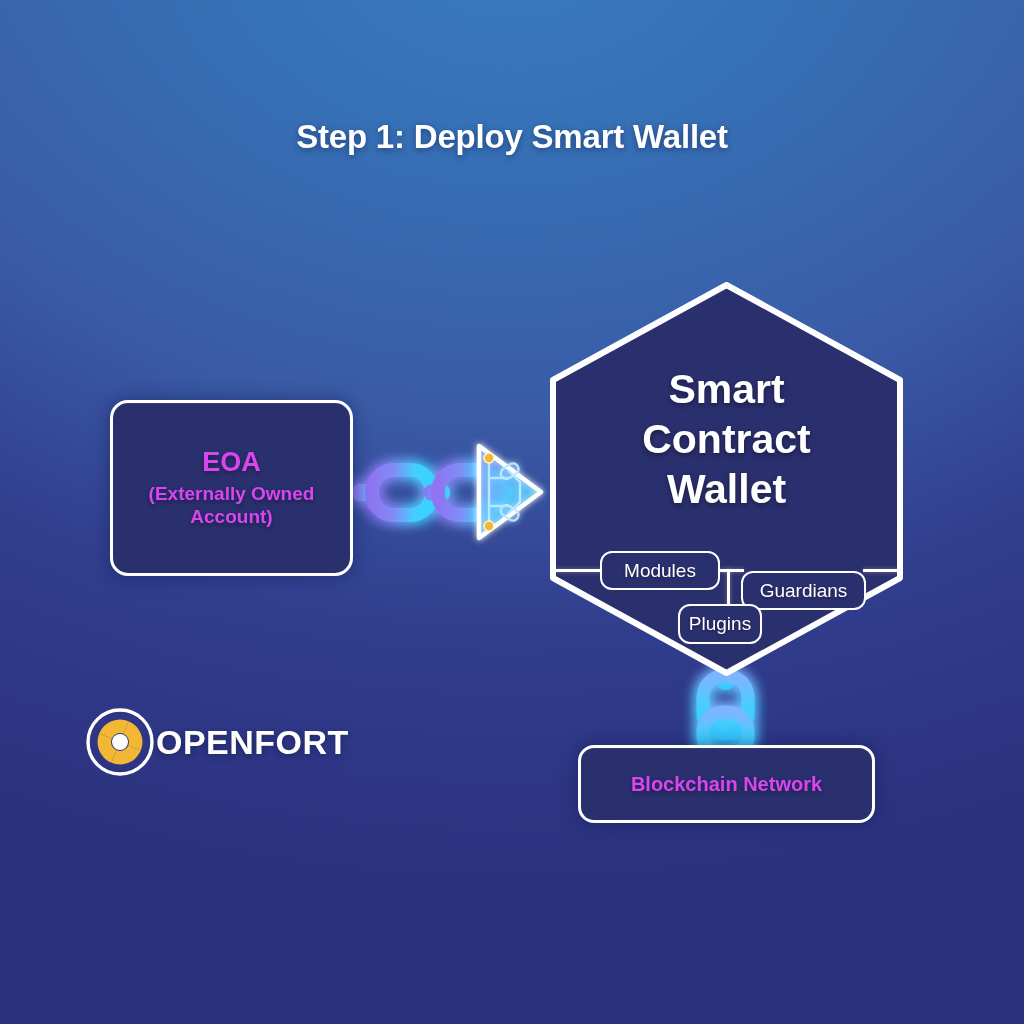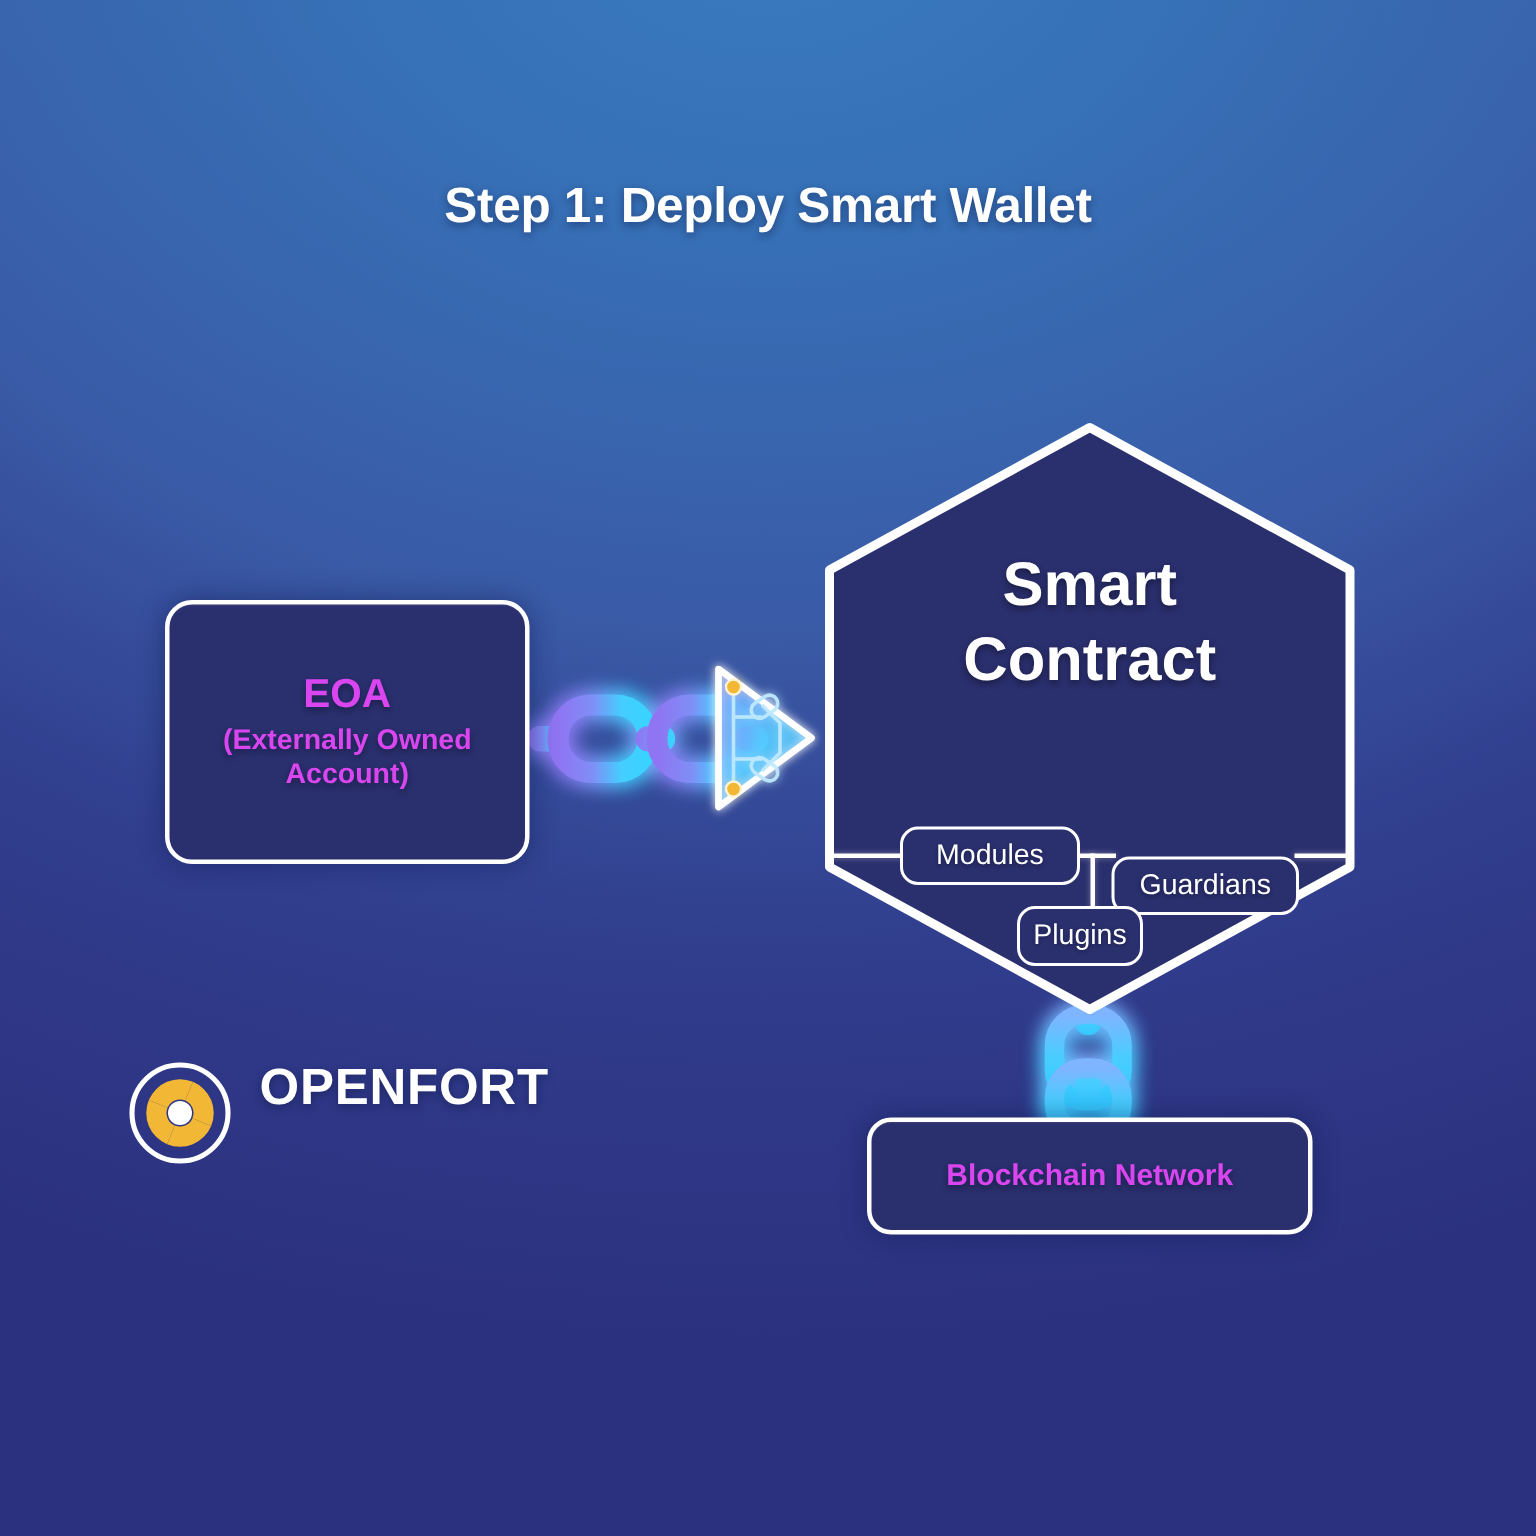--- a/index.html
+++ b/index.html
@@ -84,21 +84,21 @@
   #chip-modules{ left:600px; top:551px; width:120px; height:39px; }
   #chip-guardians{ left:741px; top:551px; width:125px; height:39px;margin-top:20px; }
   #chip-plugins{  left:678px; top:604px; width:84px; height:40px; }
 
   
   #links{ position:absolute; inset:0; z-index:4; pointer-events:none; }
 
   
   #logo{
     position:absolute; left:84px; top:706px;
-    display:flex; gap:17px; z-index:8;
+    display:flex; align-items:center; z-index:8;
   }
   #logo-mark{ position:relative; width:72px; height:72px; }
   .logo-word{
     color:#ffffff; font-size:34px; font-weight:bold; letter-spacing:0.5px;
     text-shadow:0 2px 6px rgba(10,18,60,.45);
   }
 </style>
 </head>
 <body>
 
@@ -184,20 +184,21 @@
     <div class="eoa-sub">(Externally Owned Account)</div>
   </div>
 
   <div id="hex-wrap">
     <svg width="357" height="398" viewBox="0 0 357 398">
       <path d="M 178.5 5 L 352 100 L 352 298 L 178.5 393 L 5 298 L 5 100 Z" fill="#2a2f6e" stroke="#ffffff" stroke-width="6" stroke-linejoin="round"></path>
     </svg>
     <div class="hex-text">
       <div>Smart</div>
       <div>Contract</div>
+      <div>Wallet</div>
     </div>
   </div>
 
   <div class="conn" style="left:553px; top:569px; width:50px; height:3px;"></div>
   <div class="conn" style="left:718px; top:569px; width:26px; height:3px;"></div>
   <div class="conn" style="left:863px; top:569px; width:38px; height:3px;"></div>
   <div class="conn" style="left:727px; top:569px; width:3px; height:56px;"></div>
 
   <div class="chip" id="chip-modules">
     <span>Modules</span>

